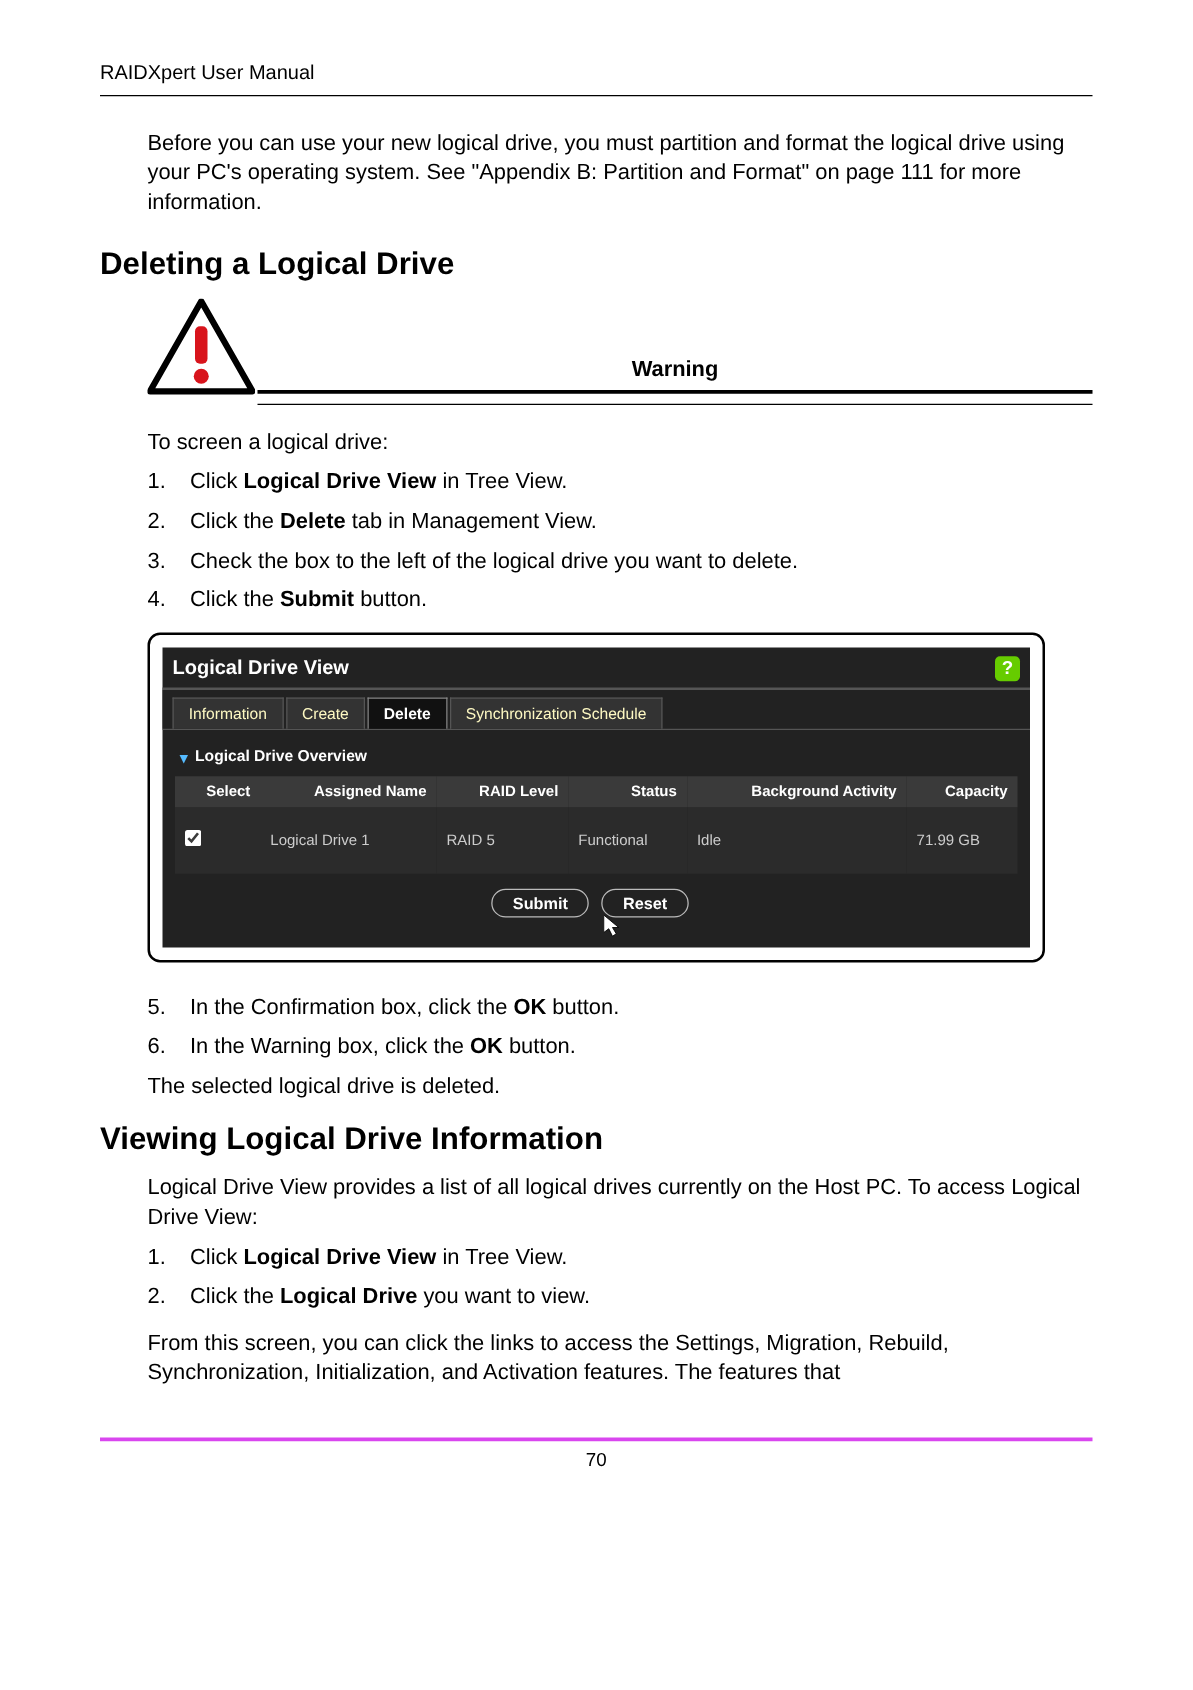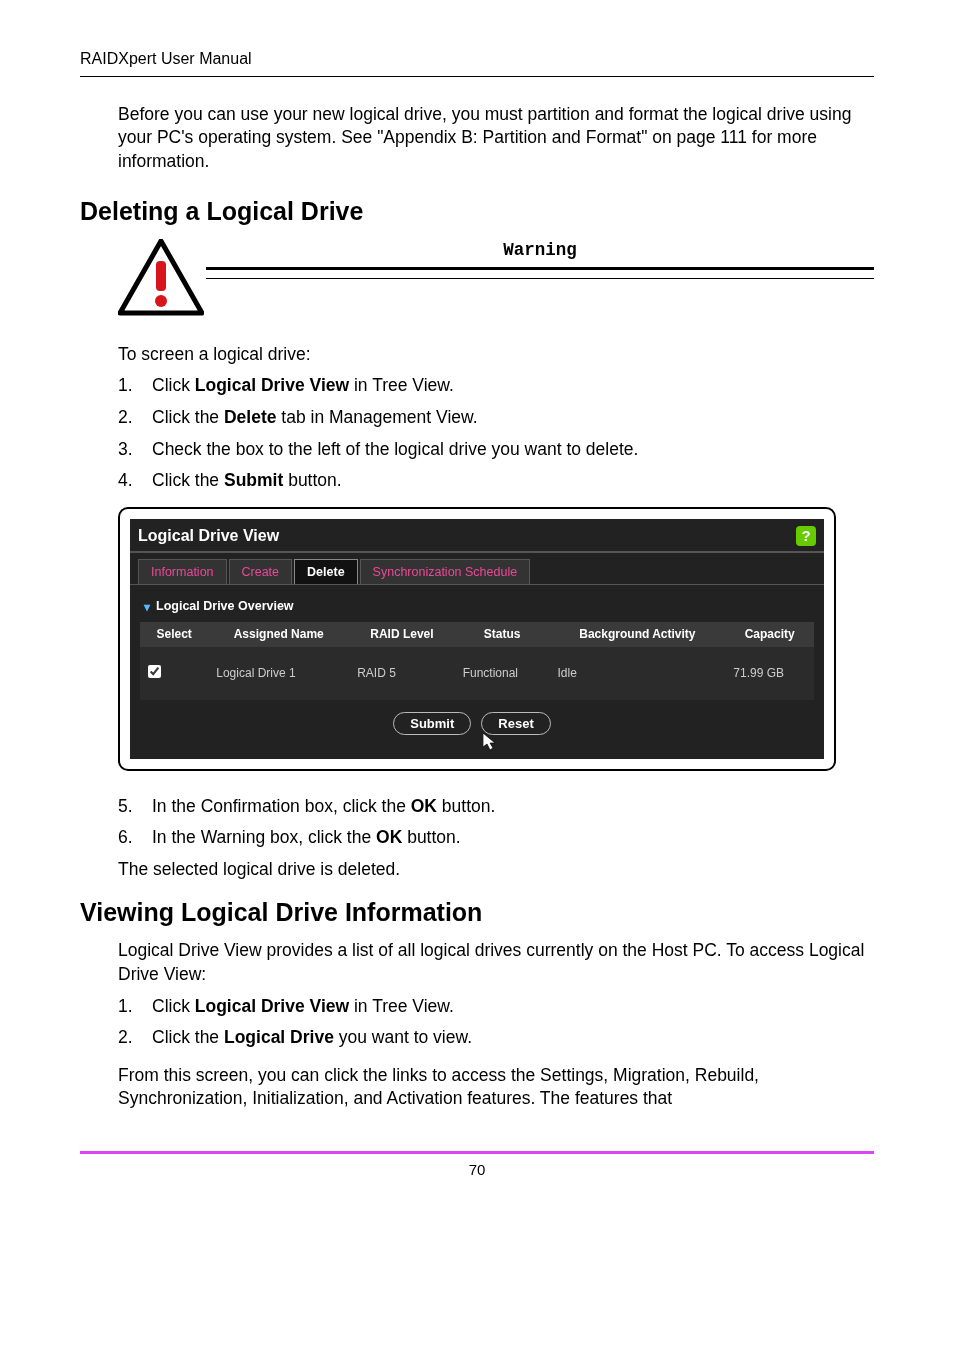--- a/index.html
+++ b/index.html
@@ -30,23 +30,22 @@
     font-size: 25px;
     font-weight: bold;
     margin-bottom: 10px;
   }
   .warning-box {
     margin-left: 38px;
     margin-bottom: 18px;
   }
   .warning-row {
     display: flex;
-    align-items: flex-start;
+    align-items: flex-end;
     gap: 2px;
-    font-family: Liberation Mono, monospace;
   }
   .warning-icon-cell {
     flex: 0 0 86px;
   }
   .warning-content {
     flex: 1;
   }
   .warning-title {
     text-align: center;
     font-weight: bold;
@@ -121,21 +120,21 @@
   }
   .ui-tabs {
     display: flex;
     padding: 6px 8px 0 8px;
     gap: 0;
     background: #222;
   }
   .tab {
     padding: 4px 12px;
     background: #333;
-    color: #ec4899;
+    color: #fef9c3;
     border: 1px solid #555;
     border-bottom: none;
     margin-right: 2px;
     cursor: pointer;
     font-size: 12.5px;
   }
   .tab.active {
     background: #111;
     color: #fff;
     font-weight: bold;
@@ -161,21 +160,21 @@
     color: #5bf;
     font-size: 12px;
   }
   .tbl {
     width: 100%;
     border-collapse: collapse;
   }
   .tbl th {
     background: #3a3a3a;
     color: #fff;
-    text-align: center;
+    text-align: right;
     padding: 4px 8px;
     font-size: 12px;
     font-weight: bold;
   }
   .tbl td {
     background: #2b2b2b;
     color: #ccc;
     padding: 18px 8px;
     font-size: 12px;
   }

